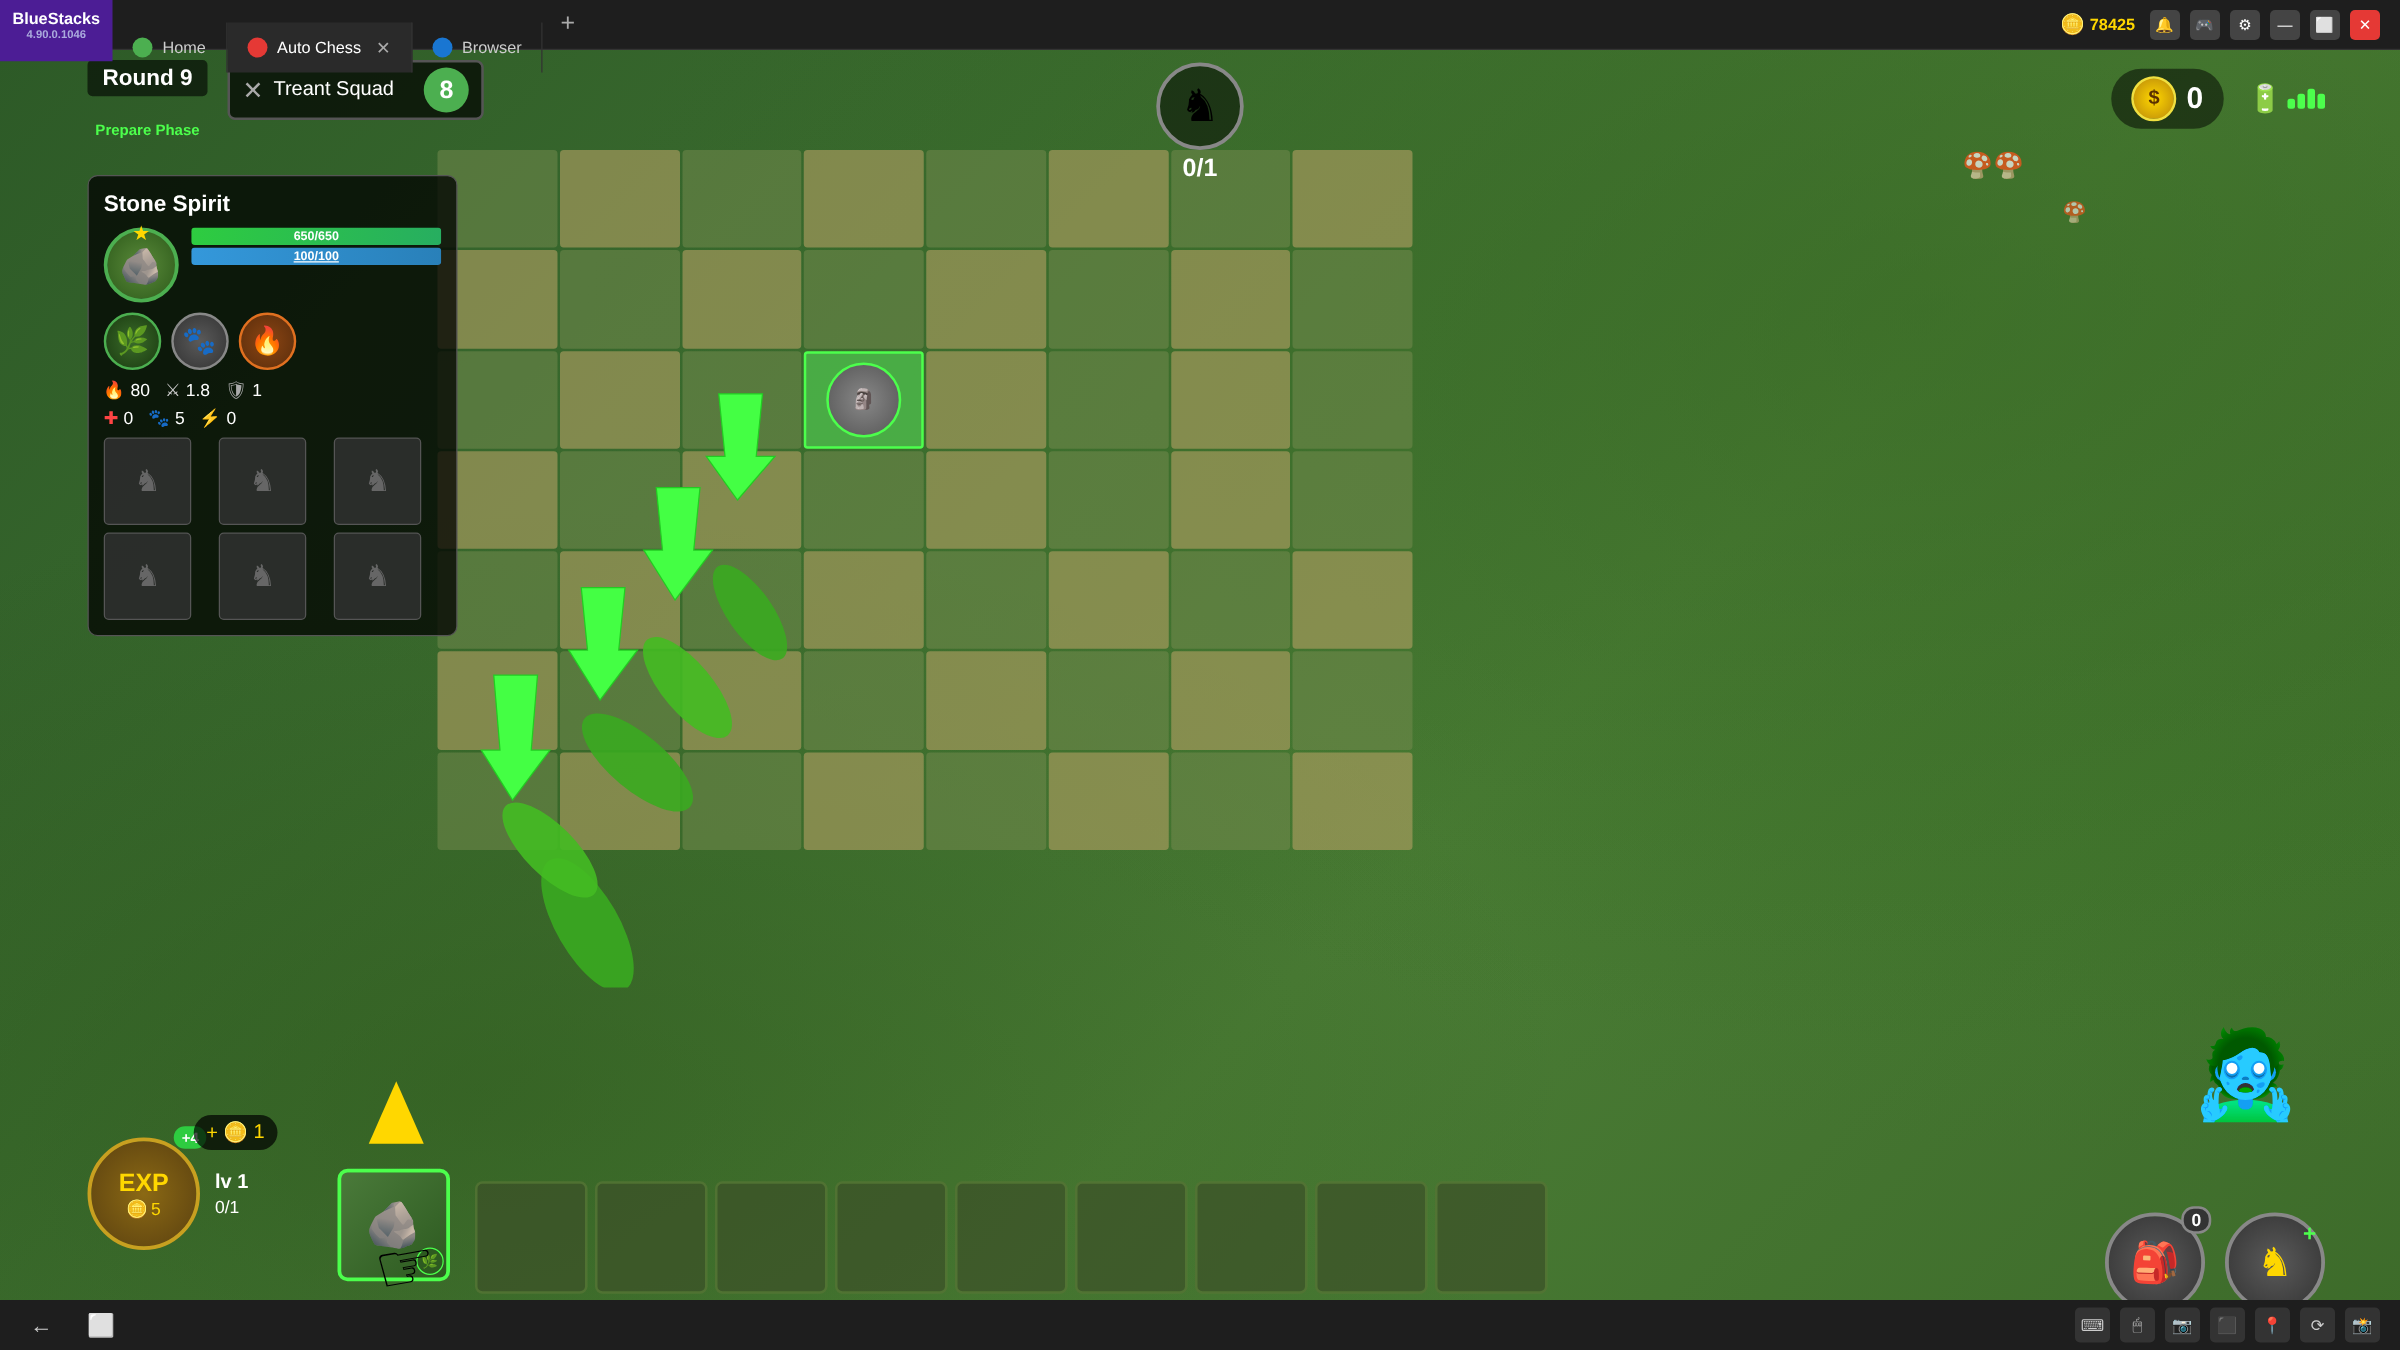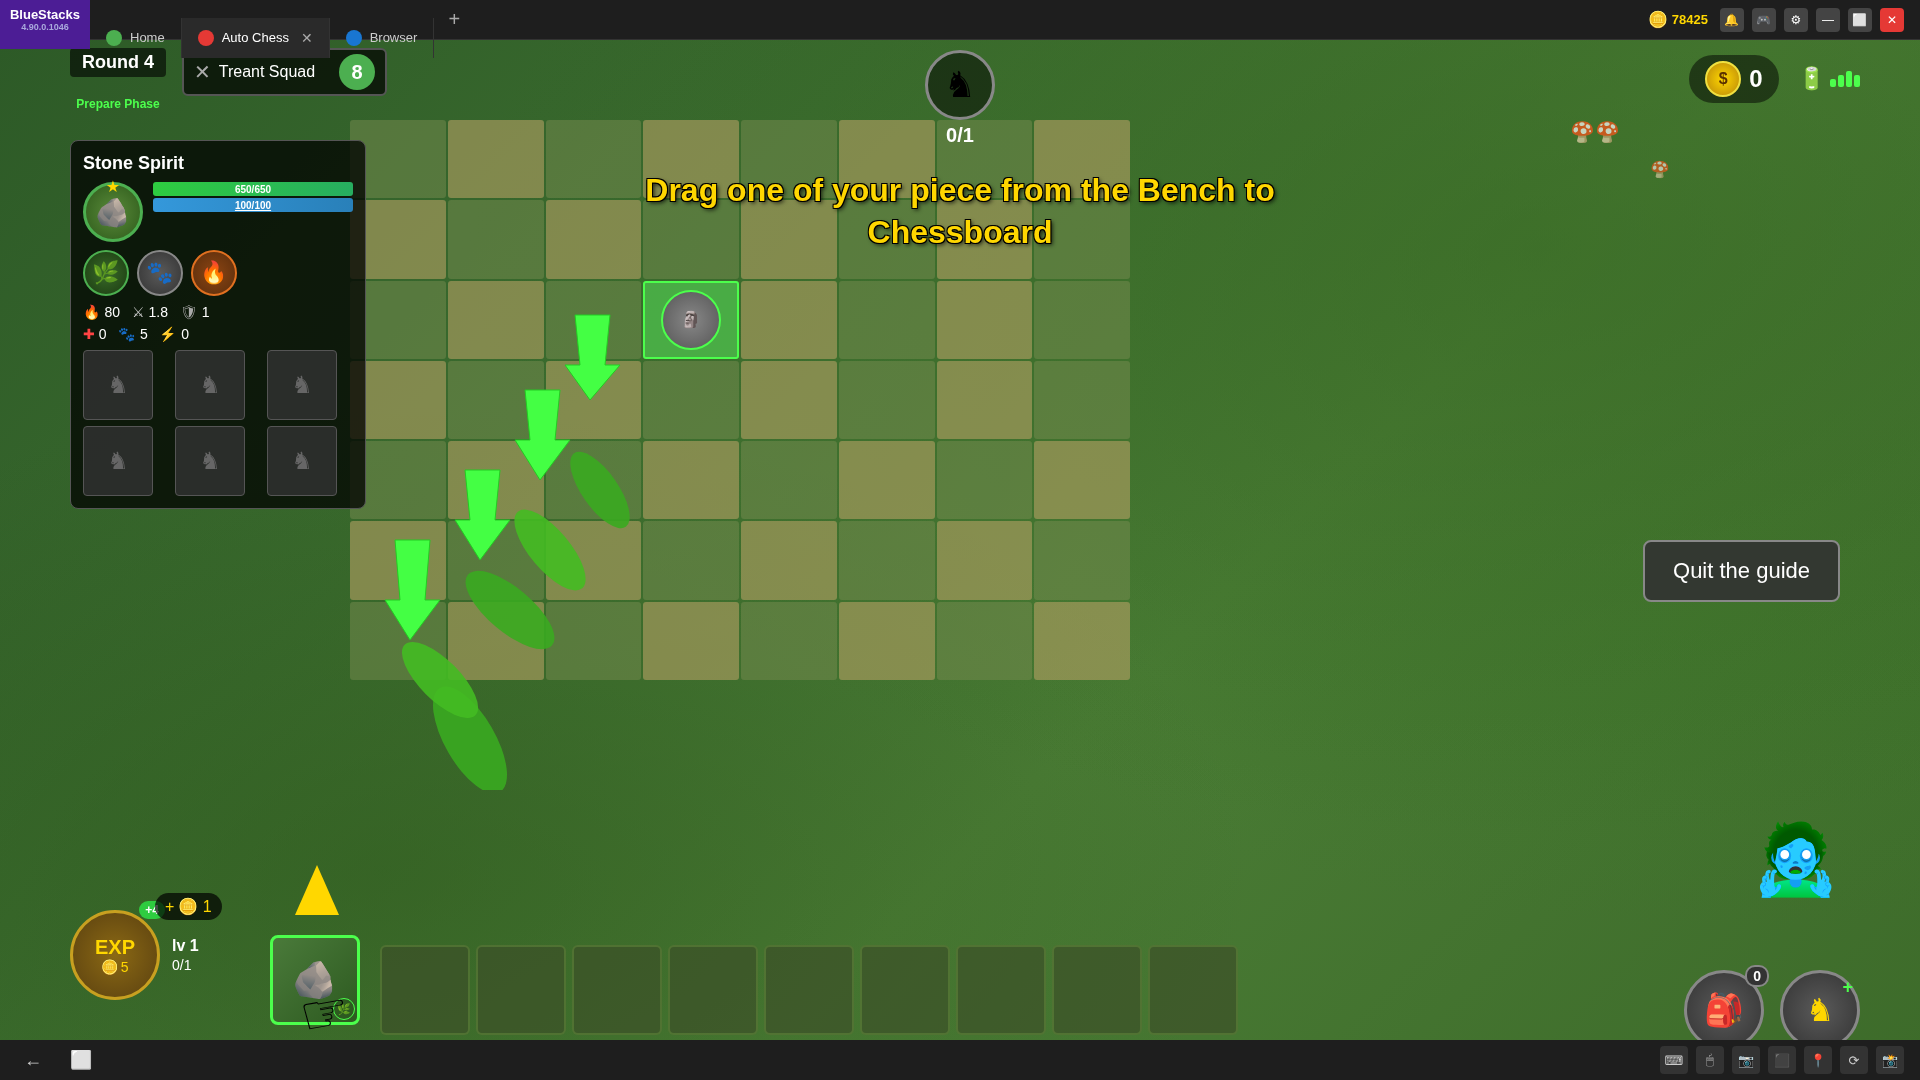--- a/index.html
+++ b/index.html
@@ -624,21 +624,21 @@
       <div class="ctrl-btn close">✕</div>
     </div>
   </div>
 </div>
 
 <div id="game-area">
   <div class="bg-forest"></div>
 
   <div id="hud-top">
     <div class="round-info">
-      <span class="round-label">Round 4</span>
+      <span class="round-label">Round 9</span>
       <span class="phase-label">Prepare Phase</span>
     </div>
     <div class="squad-info">
       <span class="squad-x">✕</span>
       <span style="color:white; font-size:16px;">Treant Squad</span>
       <div class="squad-num">8</div>
     </div>
   </div>
 
   <div id="center-hud">
@@ -722,26 +722,20 @@
     <div class="item-slots">
       <div class="item-slot">♞</div>
       <div class="item-slot">♞</div>
       <div class="item-slot">♞</div>
       <div class="item-slot">♞</div>
       <div class="item-slot">♞</div>
       <div class="item-slot">♞</div>
     </div>
   </div>
 
-  <div id="drag-instruction">
-    <div class="instruction-text">
-      <span>Drag one of your piece from the Bench to</span><br>
-      <span>Chessboard</span>
-    </div>
-  </div>
 
   <div id="chess-board">
 
     <div style="position:absolute; top:0; left:0; width:100%; height:100%; display:grid; grid-template-columns: repeat(8, 1fr); grid-template-rows: repeat(7, 1fr); gap:2px;">
 
       <div class="board-cell dark"></div>
       <div class="board-cell light"></div>
       <div class="board-cell dark"></div>
       <div class="board-cell light"></div>
       <div class="board-cell dark"></div>
@@ -825,23 +819,20 @@
 
     <g>
       <ellipse cx="120" cy="450" rx="25" ry="60" fill="#3aaa20" transform="rotate(-30 120 450)" opacity="0.9"></ellipse>
       <ellipse cx="90" cy="390" rx="20" ry="50" fill="#44bb22" transform="rotate(-45 90 390)" opacity="0.9"></ellipse>
       <ellipse cx="160" cy="320" rx="22" ry="55" fill="#3aaa20" transform="rotate(-50 160 320)" opacity="0.9"></ellipse>
       <ellipse cx="200" cy="260" rx="20" ry="50" fill="#44bb22" transform="rotate(-40 200 260)" opacity="0.9"></ellipse>
       <ellipse cx="250" cy="200" rx="18" ry="45" fill="#3aaa20" transform="rotate(-35 250 200)" opacity="0.9"></ellipse>
     </g>
   </svg>
 
-  <div id="quit-guide-btn">
-    <span>Quit the guide</span>
-  </div>
 
   <div style="position:absolute; bottom:160px; left:155px; color:white; font-size:16px; background:rgba(0,0,0,0.7); border-radius:20px; padding:4px 10px; z-index:12; display:flex; align-items:center; gap:4px;">
     <span style="color:#ffd700;">+ 🪙</span>
     <span style="color:#ffd700;">1</span>
   </div>
 
   <div id="exp-area">
     <div class="exp-btn">
       <span class="exp-plus">+4</span>
       <span class="exp-text">EXP</span>

